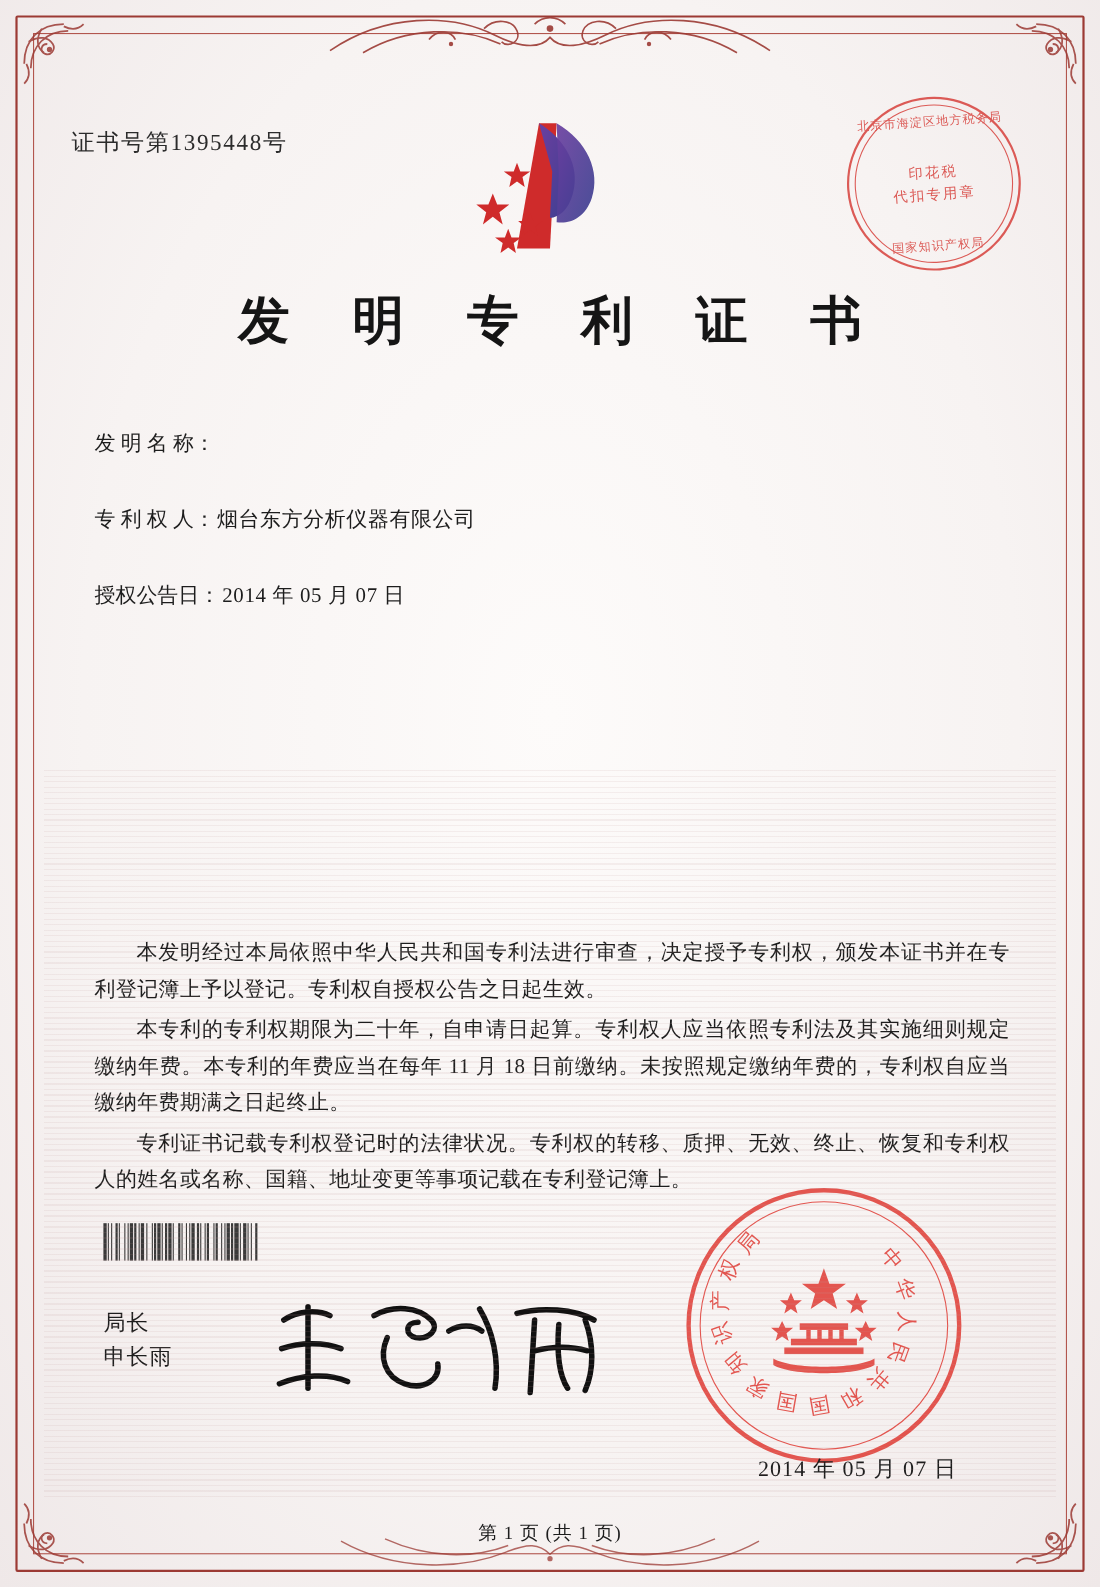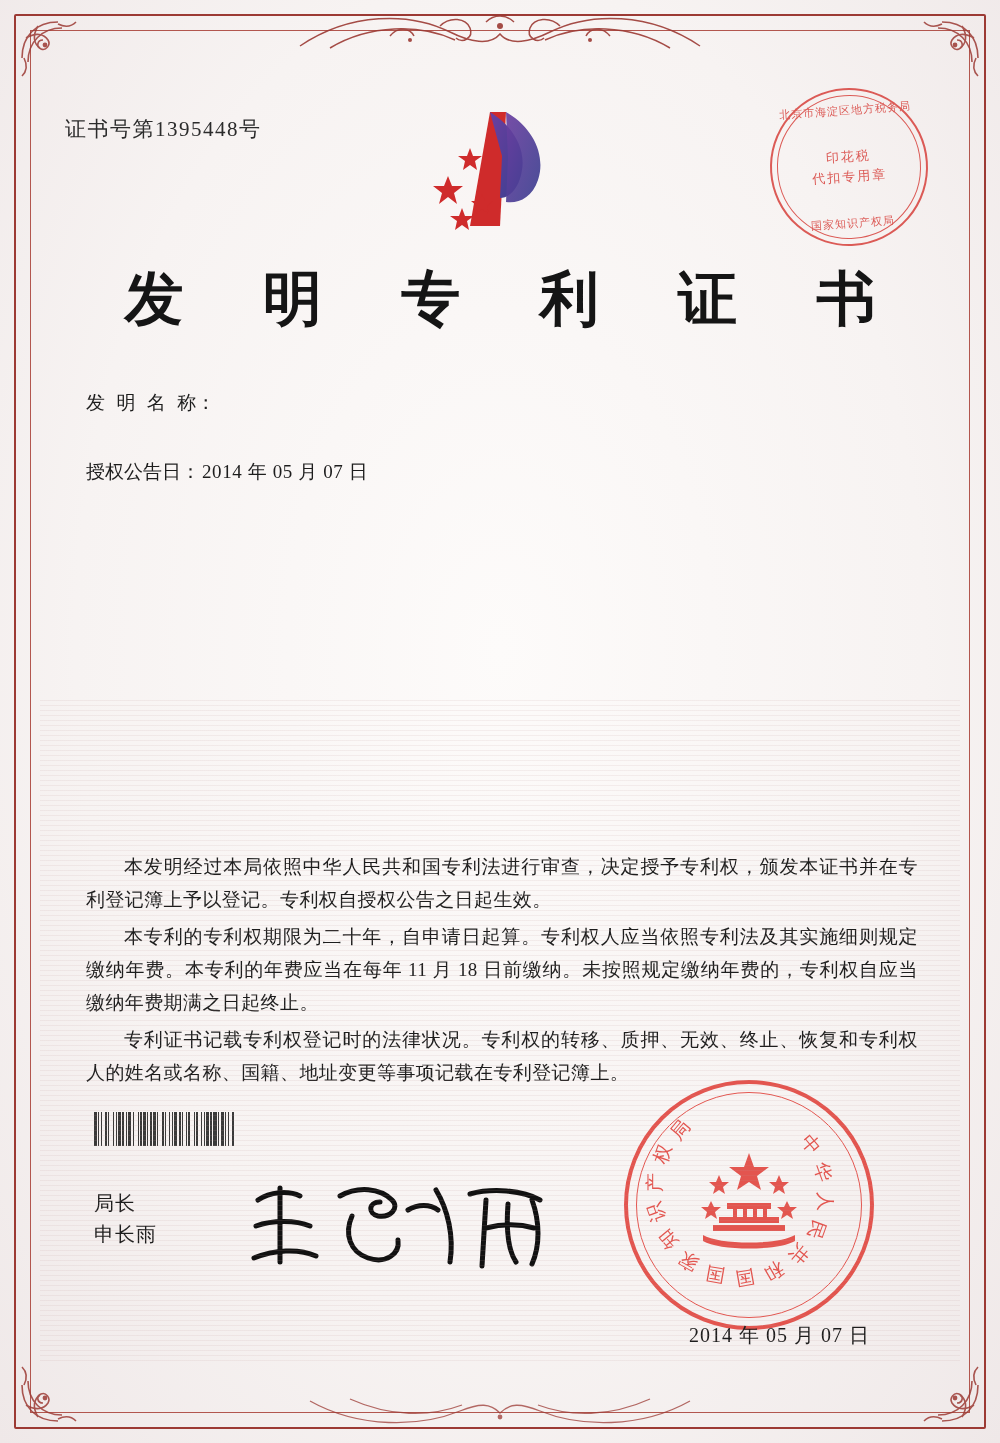--- a/index.html
+++ b/index.html
@@ -137,44 +137,43 @@
     font-size: 13px;
     line-height: 20px;
     letter-spacing: 2px;
   }
 
   
   .title {
     position: absolute;
     left: 0; right: 0; top: 200px;
     text-align: center;
-    font-size: 59px;
+    font-size: 47px;
     letter-spacing: 22px;
     text-indent: 22px;
     color: #151515;
-    font-family: Liberation Mono, monospace;
+    font-family: Liberation Sans, sans-serif;
     font-weight: 700;
   }
 
   
   .fields {
     position: absolute;
     left: 26px; right: 20px; top: 330px;
   }
   .field-row {
     display: flex;
     align-items: baseline;
     margin-bottom: 43px;
     font-size: 19px;
     color: #1d1d1d;
   }
   .field-label {
     white-space: pre;
     flex: 0 0 auto;
-    font-family: Liberation Mono, monospace;
   }
   .field-value {
     margin-left: 2px;
     letter-spacing: .6px;
   }
 
   
   .paragraphs {
     position: absolute;
     left: 26px; right: 22px; top: 790px;
@@ -397,20 +396,24 @@
         <div>代扣专用章</div>
       </div>
       <div class="arc-bottom">国家知识产权局</div>
     </div>
 
     <div class="title">发 明 专 利 证 书</div>
 
     <div class="fields">
       <div class="field-row">
         <span class="field-label">发 明 名 称：</span>
+      </div>
+      <div class="field-row">
+        <span class="field-label">专 利 权 人：</span>
+        <span class="field-value">烟台东方分析仪器有限公司</span>
       </div>
       <div class="field-row">
         <span class="field-label">授权公告日：</span>
         <span class="field-value">2014 年 05 月 07 日</span>
       </div>
     </div>
 
     <div class="paragraphs">
       <p>本发明经过本局依照中华人民共和国专利法进行审查，决定授予专利权，颁发本证书并在专利登记簿上予以登记。专利权自授权公告之日起生效。</p>
       <p>本专利的专利权期限为二十年，自申请日起算。专利权人应当依照专利法及其实施细则规定缴纳年费。本专利的年费应当在每年 11 月 18 日前缴纳。未按照规定缴纳年费的，专利权自应当缴纳年费期满之日起终止。</p>
@@ -561,13 +564,14 @@
           <span style="transform: translate(-98px, -1.20015e-14px) translate(-50%, -50%) rotate(-90deg);">产</span>
           <span style="transform: translate(-92.0899px, -33.518px) translate(-50%, -50%) rotate(-70deg);">权</span>
           <span style="transform: translate(-75.0724px, -62.9932px) translate(-50%, -50%) rotate(-50deg);">局</span>
         </div>
     </div>
 
     <div class="seal-date">2014 年 05 月 07 日</div>
 
   </div>
 
+  <div class="footer">第 1 页 (共 1 页)</div>
 </div>
 
 </body></html>

